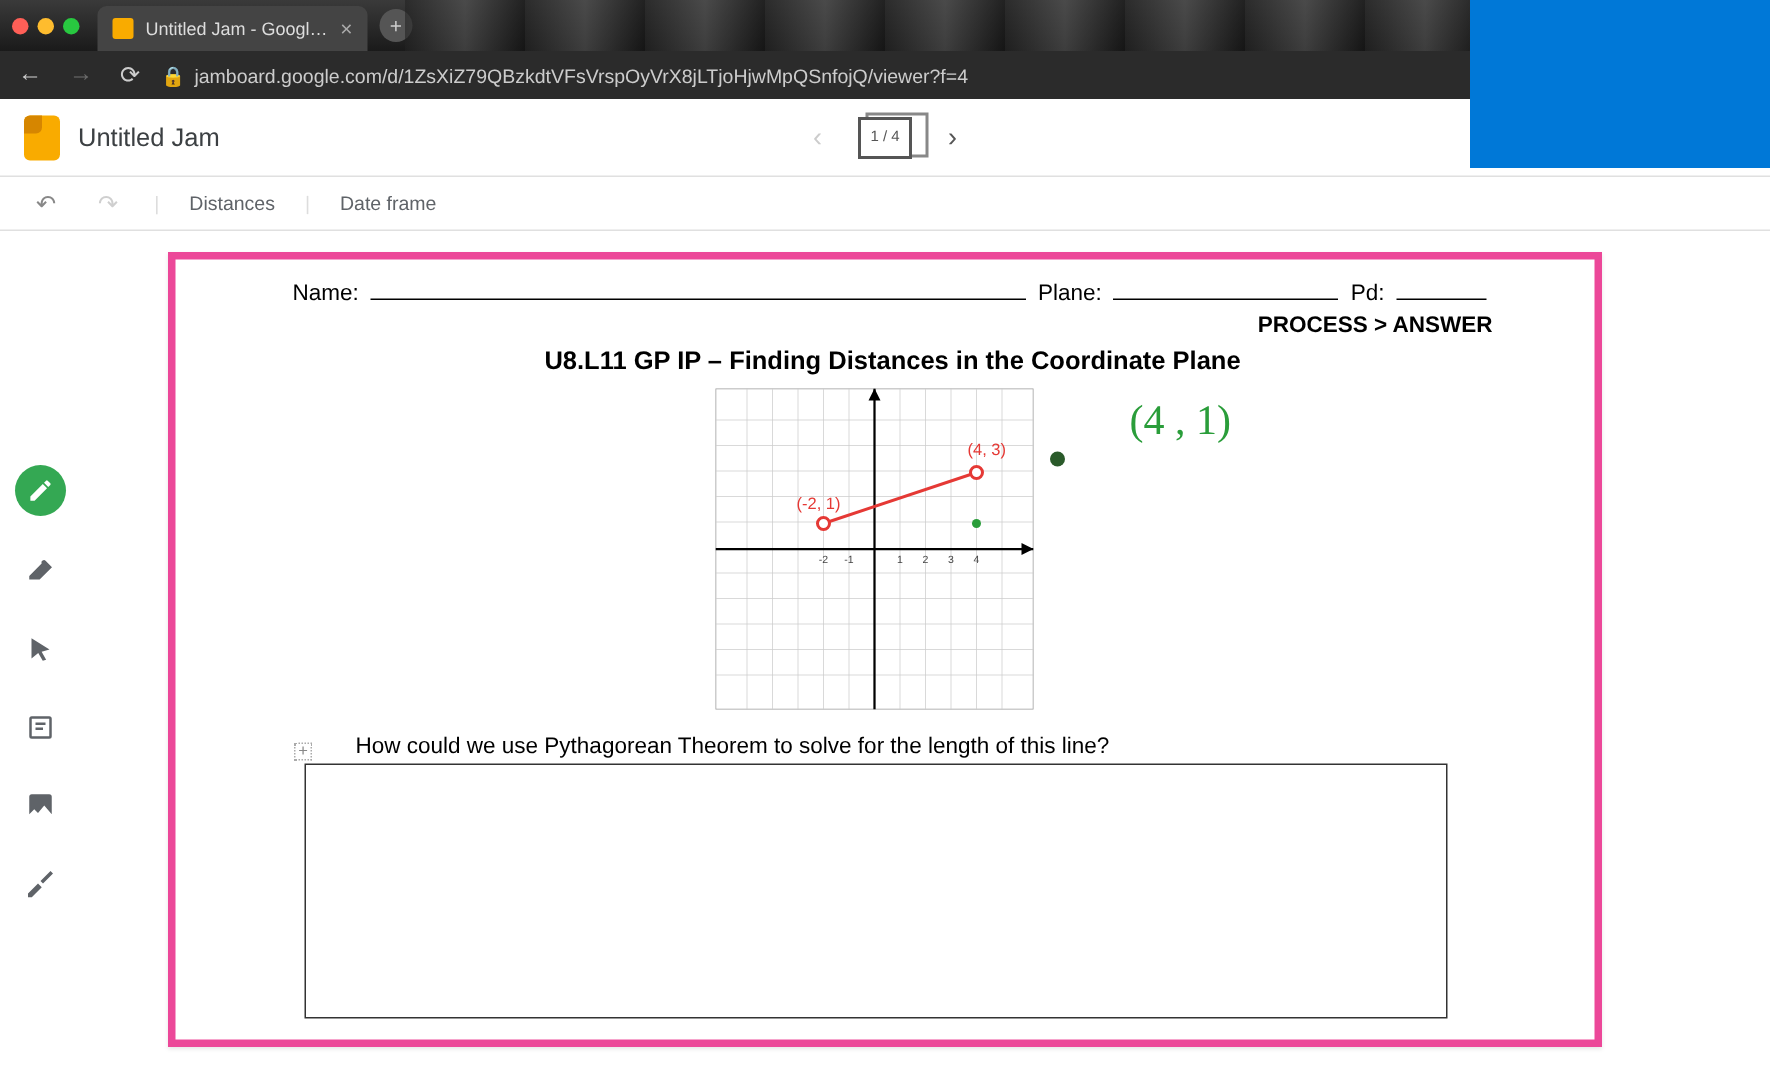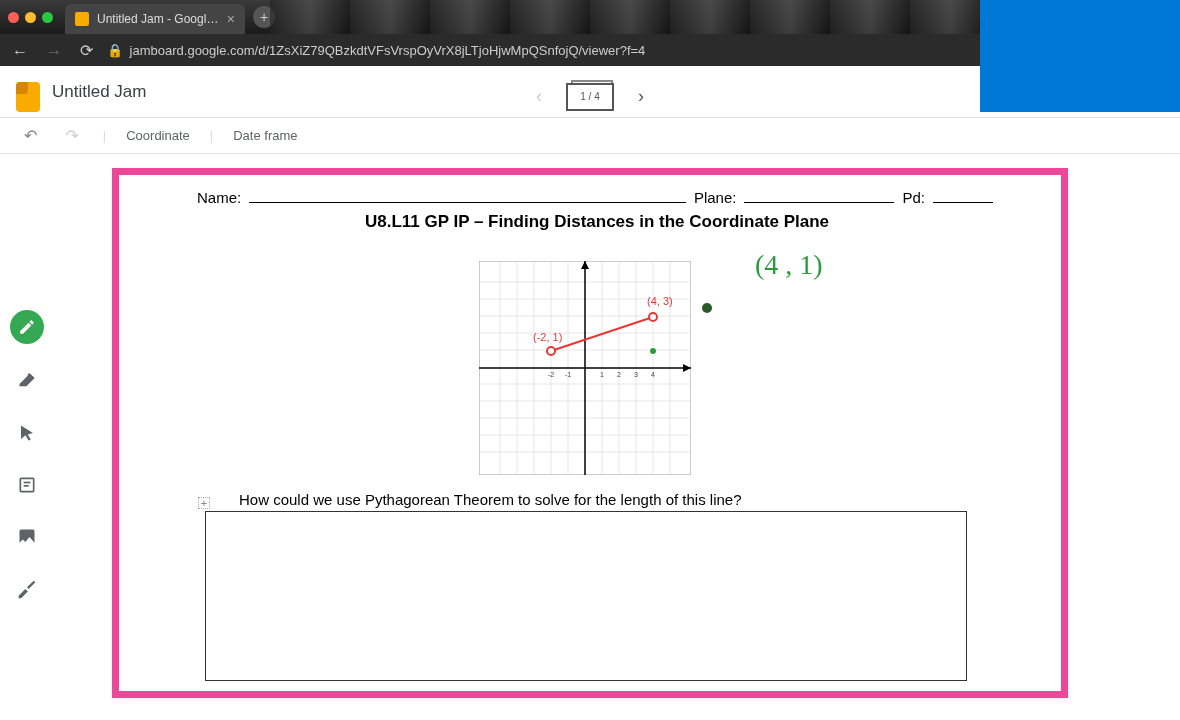--- a/index.html
+++ b/index.html
@@ -20,43 +20,43 @@
 
 .addr-bar { background: #2b2b2b; height: 32px; display: flex; align-items: center; padding: 0 8px; gap: 10px; }
 .nav-btn { color: #ccc; font-size: 16px; padding: 2px 4px; }
 .nav-btn.disabled { opacity: .4; }
 .url-area { display: flex; align-items: center; color: #ccc; font-size: 13px; gap: 6px; }
 
 
 .blue-panel { position: absolute; right: 0; top: 0; width: 200px; height: 112px; background: #0078d7; }
 
 
-.app-header { height: 52px; display: flex; align-items: flex-start; padding: 16px 16px; gap: 12px; border-bottom: 1px solid #e0e0e0; }
+.app-header { height: 52px; display: flex; align-items: center; padding: 0 16px; gap: 12px; border-bottom: 1px solid #e0e0e0; }
 .jam-logo { width: 24px; height: 30px; background: #f9ab00; border-radius: 4px; position: relative; display: inline-block; }
 .jam-logo::before{content:"";position:absolute;width:12px;height:12px;background:#d68600;top:0;left:0;border-radius:4px 0 4px 0;}
 .doc-title { font-size: 17px; color: #3c4043; }
 
 .pager { position: absolute; left: 50%; transform: translateX(-50%); display: flex; align-items: center; gap: 20px; }
 .pager-arrow { color: #555; font-size: 18px; padding: 4px; }
 .pager-arrow.disabled { color: #ccc; }
-.frame-stack { position: relative; width: 48px; height: 28px; border: 2px solid #555; display: flex; align-items: center; justify-content: center; font-size: 10px; color: #555; background: #fff; }
+.frame-stack { position: relative; width: 36px; height: 28px; border: 2px solid #555; display: flex; align-items: center; justify-content: center; font-size: 10px; color: #555; background: #fff; }
 .frame-stack::before { content:""; position:absolute; top:-5px; left:3px; width:38px; height:26px; border:2px solid #888; z-index:-1; background:#fff;}
 
 
 .toolbar2 { height: 36px; display: flex; align-items: center; padding: 0 20px; gap: 20px; border-bottom: 1px solid #e0e0e0; font-size: 13px; color: #5f6368; }
 .ur-btn { color: #888; font-size: 16px; padding: 0 4px; }
 .ur-btn.disabled { opacity: .4; }
 
 
 .side-tools { position: absolute; left: 10px; top: 310px; display: flex; flex-direction: column; gap: 22px; align-items: center; }
 .tool { width: 30px; height: 30px; display: flex; align-items: center; justify-content: center; color: #5f6368; }
 .tool.active { background: #34a853; border-radius: 50%; color: #fff; width: 34px; height: 34px; }
 
 
-.canvas-wrap { position: absolute; top: 168px; left: 112px; width: 956px; height: 530px; background: #fff; border: 7px solid #ec4899; box-shadow: 0 1px 3px rgba(0,0,0,.1); }
+.canvas-wrap { position: absolute; top: 168px; left: 112px; width: 956px; height: 530px; background: #fff; border: 5px solid #ec4899; box-shadow: 0 1px 3px rgba(0,0,0,.1); }
 .worksheet { position: absolute; left: 78px; top: 14px; width: 800px; }
 .ws-row { display: flex; gap: 4px; font-size: 15px; align-items: baseline; }
 .ws-line { border-bottom: 1px solid #000; flex: 1; margin: 0 4px; }
 .ws-header { font-weight: bold; font-size: 15px; text-align: right; margin-top: 4px; }
 .ws-title { font-weight: bold; font-size: 17px; text-align: center; margin-top: 6px; }
 .coord-graph { position: absolute; left: 360px; top: 86px; width: 212px; height: 214px; }
 .question { position: absolute; left: 86px; top: 316px; font-size: 15px; margin-left: 34px; }
 .answer-box { position: absolute; left: 86px; top: 336px; width: 762px; height: 170px; border: 1px solid #333; background: #fff; }
 .handwrite { position: absolute; font-family: "Segoe Script", cursive; color: #2a9d3a; font-size: 28px; }
 
@@ -102,21 +102,21 @@
       <span>1 / 4</span>
     </div>
     <span class="pager-arrow">›</span>
   </div>
 </div>
 
 <div class="toolbar2">
   <span class="ur-btn">↶</span>
   <span class="ur-btn disabled">↷</span>
   <span style="color:#ddd">|</span>
-  <span>Coordinate</span>
+  <span>Distances</span>
   <span style="color:#ddd">|</span>
   <span>Date frame</span>
 </div>
 
 <div class="side-tools">
   <div class="tool active">
     <svg width="18" height="18" viewBox="0 0 24 24" fill="#fff">
         <path d="M3 17.25V21h3.75L17.81 9.94l-3.75-3.75L3 17.25zM20.71 7.04a1 1 0 0 0 0-1.41l-2.34-2.34a1 1 0 0 0-1.41 0l-1.83 1.83 3.75 3.75 1.83-1.83z"></path>
       </svg>
   </div>
@@ -152,20 +152,21 @@
 <div class="canvas-wrap">
   <div class="worksheet">
     <div class="ws-row">
       <span>Name:</span>
       <span class="ws-line"></span>
       <span>Plane:</span>
       <span class="ws-line" style="max-width:150px"></span>
       <span>Pd:</span>
       <span class="ws-line" style="max-width:60px"></span>
     </div>
+    <div class="ws-header">PROCESS &gt; ANSWER</div>
     <div class="ws-title">U8.L11 GP IP – Finding Distances in the Coordinate Plane</div>
   </div>
 
   <div class="coord-graph">
     <svg width="212" height="214" viewBox="0 0 212 214">
       <rect x="0" y="0" width="212" height="214" fill="#fff" stroke="#999"></rect>
 
       <g stroke="#ccc" stroke-width="0.5">
         <line x1="21" y1="0" x2="21" y2="214"></line>
           <line x1="38" y1="0" x2="38" y2="214"></line>
@@ -206,20 +207,20 @@
       <line x1="72" y1="90" x2="174" y2="56" stroke="#e53935" stroke-width="2"></line>
       <circle cx="72" cy="90" r="4" fill="#fff" stroke="#e53935" stroke-width="2"></circle>
       <circle cx="174" cy="56" r="4" fill="#fff" stroke="#e53935" stroke-width="2"></circle>
       <text x="54" y="80" font-size="11" fill="#e53935">(-2, 1)</text>
       <text x="168" y="44" font-size="11" fill="#e53935">(4, 3)</text>
 
       <circle cx="174" cy="90" r="3" fill="#2a9d3a"></circle>
     </svg>
   </div>
 
-  <div class="handwrite" style="left:636px; top:74px;">(4 , 1)</div>
+  <div class="handwrite" style="left:636px; top:92px;">(4 , 1)</div>
 
   <div style="position:absolute;left:583px;top:128px;width:10px;height:10px;background:#2a5a2a;border-radius:50%;"></div>
 
   <div class="question">How could we use Pythagorean Theorem to solve for the length of this line?</div>
   <div class="answer-box"></div>
   <div style="position:absolute;left:79px;top:322px;font-size:11px;color:#888;border:1px dotted #aaa;width:12px;height:12px;text-align:center;line-height:10px;">+</div>
 </div>
 
 </body></html>

